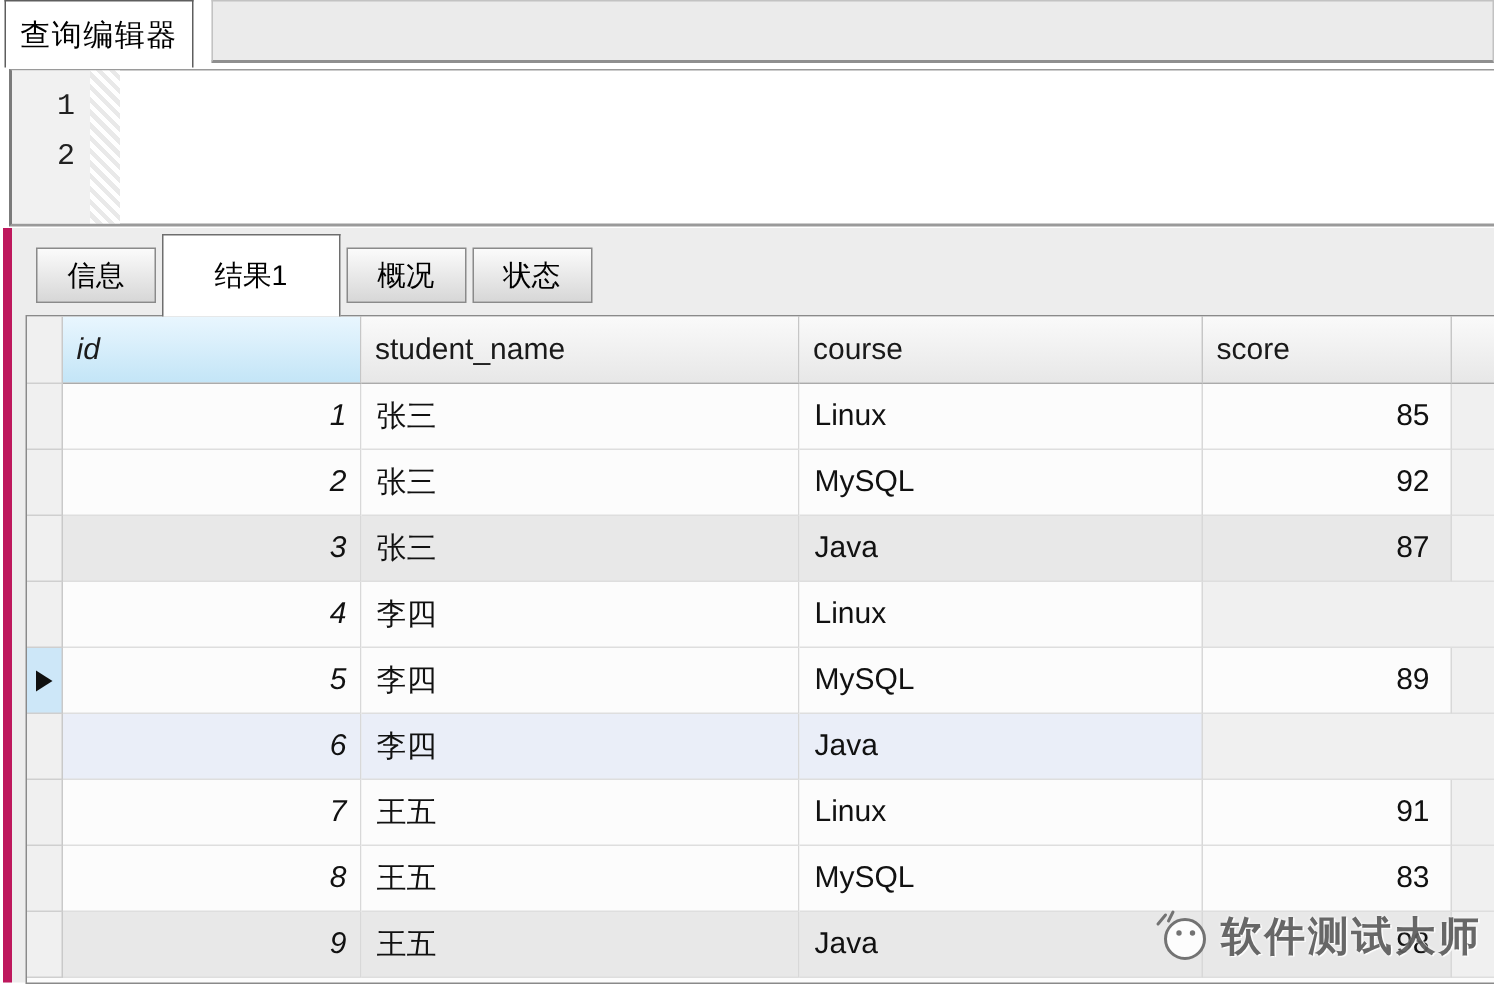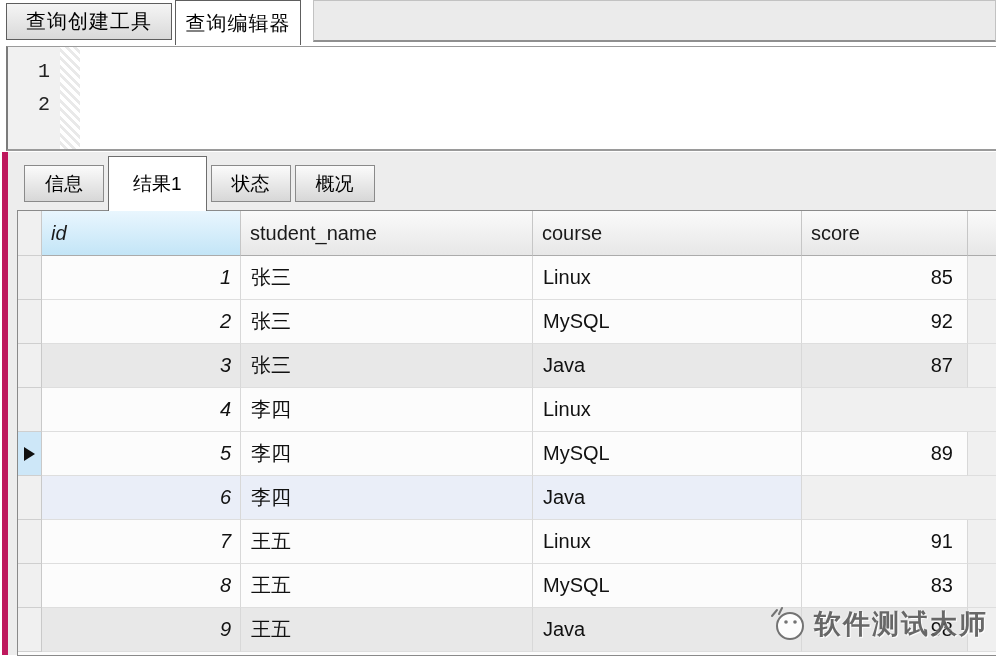--- a/index.html
+++ b/index.html
@@ -41,21 +41,21 @@
   
   .lower-panel { position:absolute; left:2px; top:152px; width:994px; height:503px;
     background:#ededed; border-left:6px solid #be185d; }
 
   .result-tabbar { position:relative; height:58px; display:flex;
     align-items:flex-end; padding-left:14px; }
   .rtab { display:flex; align-items:center; justify-content:center;
     font-size:19px; color:#000; cursor:default; }
   .rtab.inactive { height:37px; margin:0 2px 8px 2px; padding:0 20px;
     background:linear-gradient(#fbfbfb,#d7d7d7); border:1px solid #8a8a8a; }
-  .rtab.active { height:55px; margin:0 2px -1px 2px; padding:0 24px;
+  .rtab.active { height:55px; margin:0 2px -1px 2px; padding:0 34px;
     background:#ffffff; border:1px solid #6e6e6e; border-bottom:none;
     position:relative; z-index:3; }
 
   .grid { position:absolute; left:9px; top:58px; width:985px; height:446px;
     background:#fcfcfc; border:1px solid #8a8a8a; display:flex; flex-direction:column;
     overflow:hidden; }
   .thead { display:flex; height:45px; }
   .hcell { background:linear-gradient(#fafafa,#e7e7e7);
     border-right:1px solid #c6c6c6; border-bottom:1px solid #ababab;
     font-size:20px; color:#1a1a1a; display:flex; align-items:center;
@@ -87,21 +87,20 @@
   .watermark { position:absolute; left:768px; top:598px; width:210px; height:52px;
     display:flex; align-items:center; z-index:9; opacity:.92;font-weight:bold; }
   .wm-logo { width:40px; height:44px; flex:0 0 auto; }
   .wm-text { font-size:27px; color:#5d5d5d; letter-spacing:2px; margin-left:6px;
     text-shadow:0 0 2px #ffffff, 1px 1px 0 #ffffff; white-space:nowrap; }
 </style>
 </head>
 <body>
 
 <div class="query-tabbar">
-  <div class="qtab inactive">查询创建工具</div>
   <div class="qtab active">查询编辑器</div>
   <div class="qtab-fill"></div>
 </div>
 
 <div class="editor-panel">
   <div class="line-gutter">
     <div class="line-num">1</div>
     <div class="line-num">2</div>
   </div>
   <div class="fold-margin"></div>
@@ -109,22 +108,22 @@
     <div class="code-line"></div>
     <div class="code-line"><span class="kw">select</span><span> * </span><span class="kw">from</span><span>  tb_lemon_grade;</span></div>
   </div>
 </div>
 
 <div class="lower-panel">
 
   <div class="result-tabbar">
     <div class="rtab inactive">信息</div>
     <div class="rtab active">结果1</div>
+    <div class="rtab inactive">概况</div>
     <div class="rtab inactive">状态</div>
-    <div class="rtab inactive">概况</div>
   </div>
 
   <div class="grid">
     <div class="thead">
       <div class="hcell col-gutter gutter-cell"></div>
       <div class="hcell col-id sel">id</div>
       <div class="hcell col-name">student_name</div>
       <div class="hcell col-course">course</div>
       <div class="hcell col-score">score</div>
       <div class="hcell col-fill"></div>

